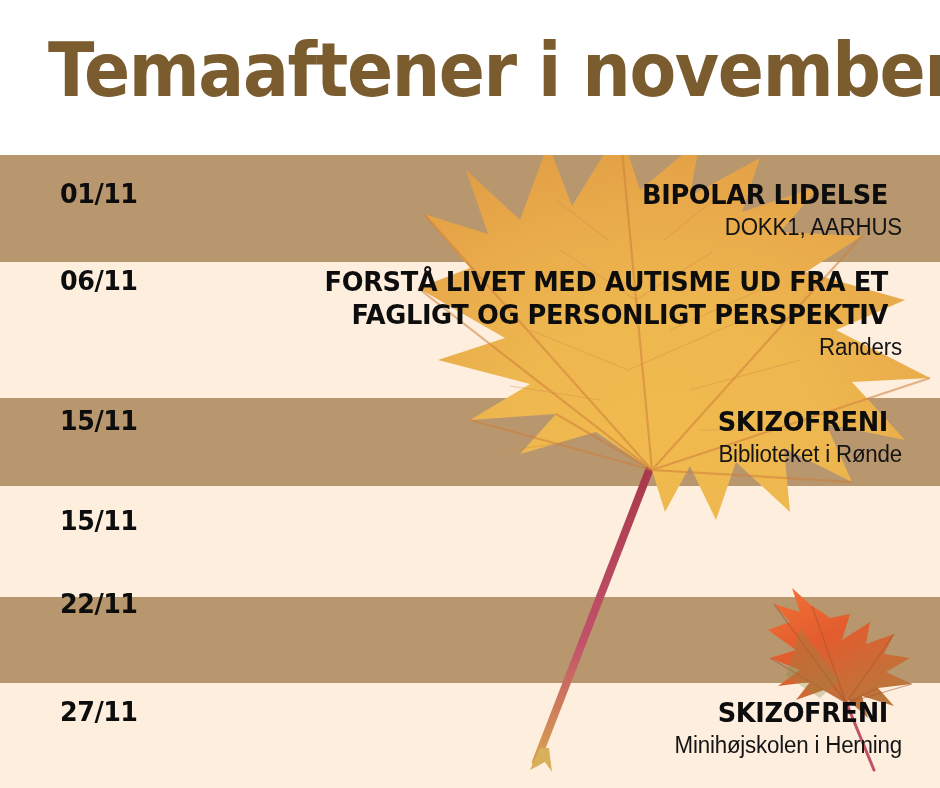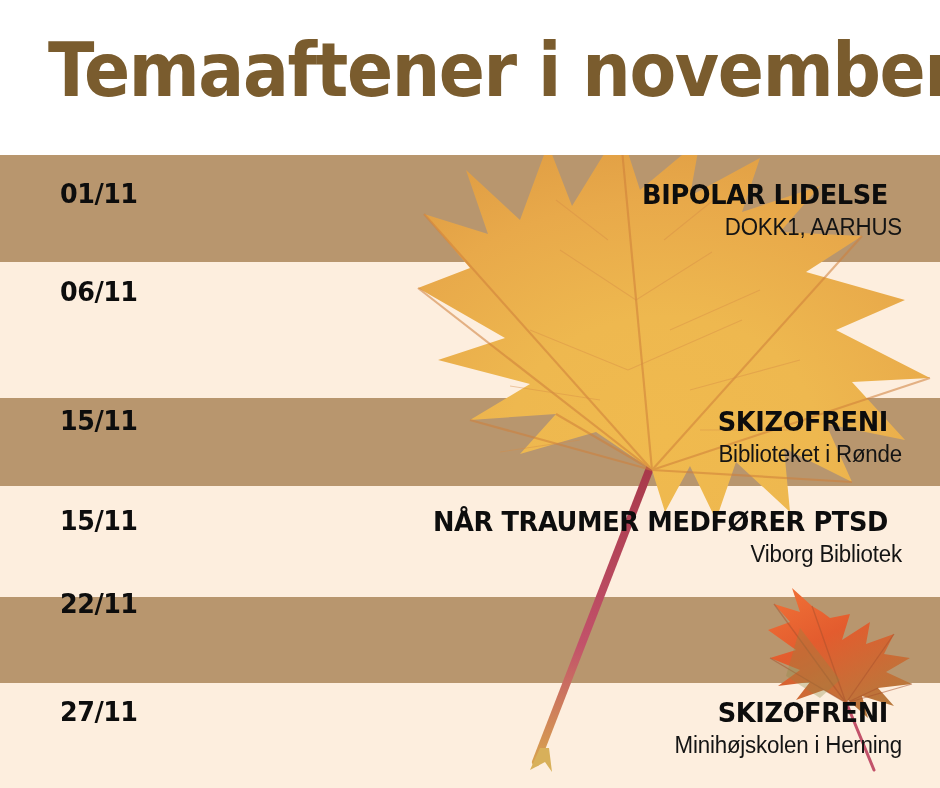--- a/index.html
+++ b/index.html
@@ -209,36 +209,37 @@
   </div>
 
   <div class="rows">
       <div class="row" style="top: 178px; height: 107px;">
         <div class="row-date">01/11</div>
         <div class="row-body">
           <div class="row-title">BIPOLAR LIDELSE</div>
           <div class="row-venue">DOKK1, AARHUS</div>
         </div>
       </div>
-      <div class="row" style="top: 276px; height: 136px;">
+      <div class="row" style="top: 265px; height: 136px;">
         <div class="row-date">06/11</div>
+        <div class="row-body">
+          <div class="row-title">FORSTÅ LIVET MED AUTISME UD FRA ET
+FAGLIGT OG PERSONLIGT PERSPEKTIV</div>
+          <div class="row-venue">Randers</div>
+        </div>
       </div>
       <div class="row" style="top: 405px; height: 88px;">
         <div class="row-date">15/11</div>
         <div class="row-body">
           <div class="row-title">SKIZOFRENI</div>
           <div class="row-venue">Biblioteket i Rønde</div>
         </div>
       </div>
       <div class="row" style="top: 505px; height: 111px;">
         <div class="row-date">15/11</div>
-        <div class="row-body">
-          <div class="row-title">NÅR TRAUMER MEDFØRER PTSD</div>
-          <div class="row-venue">Viborg Bibliotek</div>
-        </div>
       </div>
       <div class="row" style="top: 588px; height: 86px;">
         <div class="row-date">22/11</div>
       </div>
       <div class="row" style="top: 696px; height: 105px;">
         <div class="row-date">27/11</div>
         <div class="row-body">
           <div class="row-title">SKIZOFRENI</div>
           <div class="row-venue">Minihøjskolen i Herning</div>
         </div>

